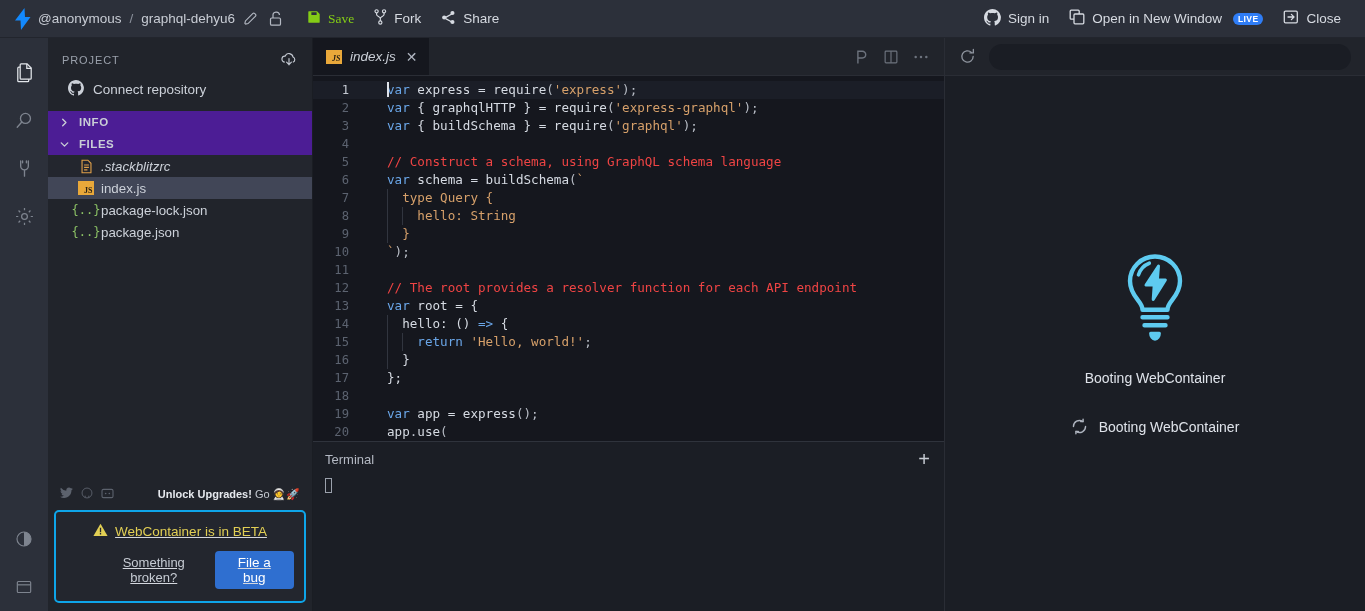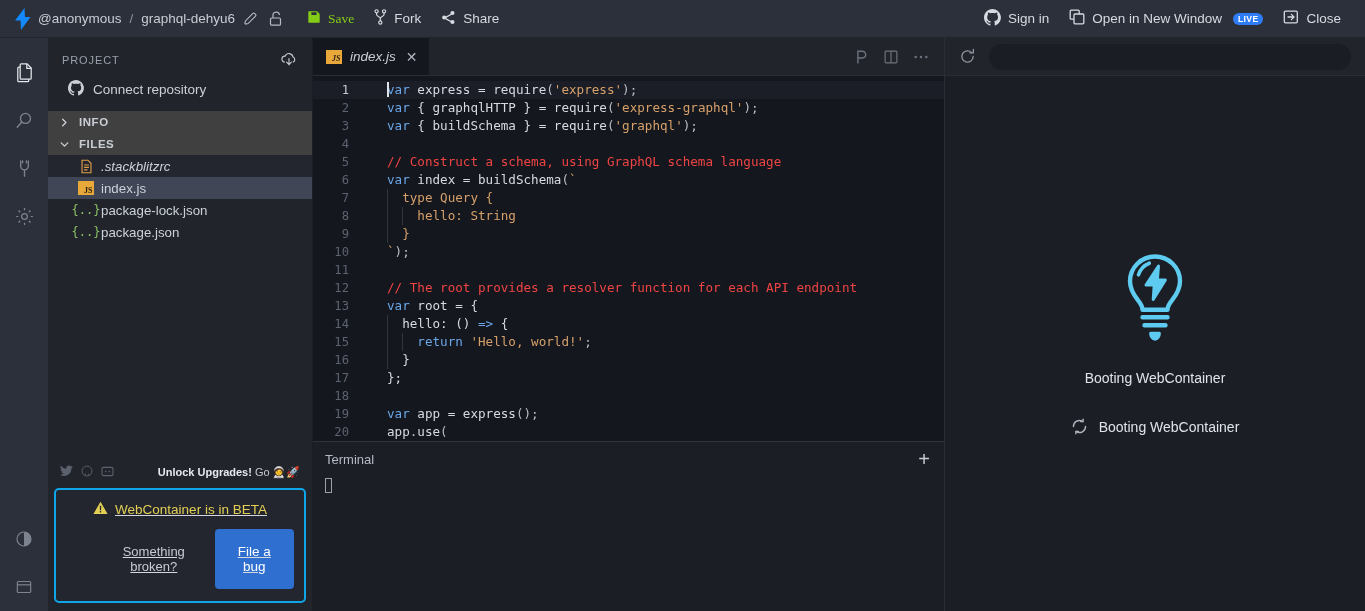--- a/index.html
+++ b/index.html
@@ -73,21 +73,21 @@
   .proj-title { font-size: 11px; letter-spacing: .9px; color: #9aa0ab; font-weight: normal; }
   .cloud-btn { color: #c3c8d1; display: flex; }
   .connect-row {
     display: flex; align-items: center; gap: 9px;
     padding: 6px 14px 12px 20px; font-size: 13.5px; color: #cbd0d8;
   }
   .sect-hdr {
     display: flex; align-items: center; gap: 8px;
     height: 22px; padding-left: 10px;
     font-size: 11.5px; font-weight: bold; letter-spacing: .55px; color: #c9ced6;
-    background: #404040;
+    background: #4c1d95;
   }
   .sect-hdr + .sect-hdr { margin-top: 0; }
   .chev { width: 13px; display: flex; align-items: center; justify-content: center; color: #c9ced6; }
   .file-row {
     display: flex; align-items: center; gap: 7px;
     height: 22px; padding-left: 30px; font-size: 13.3px; color: #ccd1d9;
   }
   .file-row.selected { background: #414657; }
   .file-row.shade { background: #23262e; font-style: italic; }
   .fi { width: 16px; height: 16px; display: flex; align-items: center; justify-content: center; }
@@ -118,21 +118,21 @@
     text-decoration: underline;
   }
   .beta-title {
     color: #e2cf54; font-size: 13.5px; display: flex; align-items: center;
     justify-content: center; gap: 7px; margin-bottom: 11px;
   }
   .beta-row { display: flex; align-items: center; justify-content: center; gap: 10px; }
   .beta-q { font-size: 13px; color: #c6cbd3; margin-left: 37px; }
   .file-bug {
     background: #2f6fd0; color: #fff; border: none; border-radius: 4px;
-    font-size: 13.5px; padding: 15px 13px; font-family: "Liberation Sans", sans-serif;
+    font-size: 13.5px; padding: 4px 13px; font-family: "Liberation Sans", sans-serif;
   }
 
   
   .editor-col {
     width: 632px; min-width: 632px; display: flex; flex-direction: column;
     background: #15171e; border-right: 1px solid #2a2d35;
   }
   .tabbar {
     height: 38px; min-height: 38px; background: #21242b;
     display: flex; align-items: stretch; border-bottom: 1px solid #2a2d35;
@@ -490,21 +490,21 @@
           </div>
         </div>
       </div>
 
       <div class="code-area" id="code-area">
           <div class="cline cur"><div class="gutter">1</div><div class="ctext"><span class="cursor-bar" style="left: 26px;"></span><span class="kw">var</span><span class="id"> express = </span><span class="id">require</span><span class="pun">(</span><span class="str">'express'</span><span class="pun">);</span></div></div>
           <div class="cline"><div class="gutter">2</div><div class="ctext"><span class="kw">var</span><span class="id"> { graphqlHTTP } = </span><span class="id">require</span><span class="pun">(</span><span class="str">'express-graphql'</span><span class="pun">);</span></div></div>
           <div class="cline"><div class="gutter">3</div><div class="ctext"><span class="kw">var</span><span class="id"> { buildSchema } = </span><span class="id">require</span><span class="pun">(</span><span class="str">'graphql'</span><span class="pun">);</span></div></div>
           <div class="cline"><div class="gutter">4</div><div class="ctext"></div></div>
           <div class="cline"><div class="gutter">5</div><div class="ctext"><span class="com">// Construct a schema, using GraphQL schema language</span></div></div>
-          <div class="cline"><div class="gutter">6</div><div class="ctext"><span class="kw">var</span><span class="id"> index = </span><span class="id">buildSchema</span><span class="pun">(</span><span class="str">`</span></div></div>
+          <div class="cline"><div class="gutter">6</div><div class="ctext"><span class="kw">var</span><span class="id"> schema = </span><span class="id">buildSchema</span><span class="pun">(</span><span class="str">`</span></div></div>
           <div class="cline"><div class="gutter">7</div><div class="ctext"><span class="indent-guide" style="left: 26px;"></span><span class="str">  type Query {</span></div></div>
           <div class="cline"><div class="gutter">8</div><div class="ctext"><span class="indent-guide" style="left: 26px;"></span><span class="indent-guide" style="left: 41.2px;"></span><span class="str">    hello: String</span></div></div>
           <div class="cline"><div class="gutter">9</div><div class="ctext"><span class="indent-guide" style="left: 26px;"></span><span class="str">  }</span></div></div>
           <div class="cline"><div class="gutter">10</div><div class="ctext"><span class="str">`</span><span class="pun">);</span></div></div>
           <div class="cline"><div class="gutter">11</div><div class="ctext"></div></div>
           <div class="cline"><div class="gutter">12</div><div class="ctext"><span class="com">// The root provides a resolver function for each API endpoint</span></div></div>
           <div class="cline"><div class="gutter">13</div><div class="ctext"><span class="kw">var</span><span class="id"> root = {</span></div></div>
           <div class="cline"><div class="gutter">14</div><div class="ctext"><span class="indent-guide" style="left: 26px;"></span><span class="id">  hello: () </span><span class="op">=&gt;</span><span class="id"> {</span></div></div>
           <div class="cline"><div class="gutter">15</div><div class="ctext"><span class="indent-guide" style="left: 26px;"></span><span class="indent-guide" style="left: 41.2px;"></span><span class="kw">    return </span><span class="str">'Hello, world!'</span><span class="pun">;</span></div></div>
           <div class="cline"><div class="gutter">16</div><div class="ctext"><span class="indent-guide" style="left: 26px;"></span><span class="id">  }</span></div></div>

